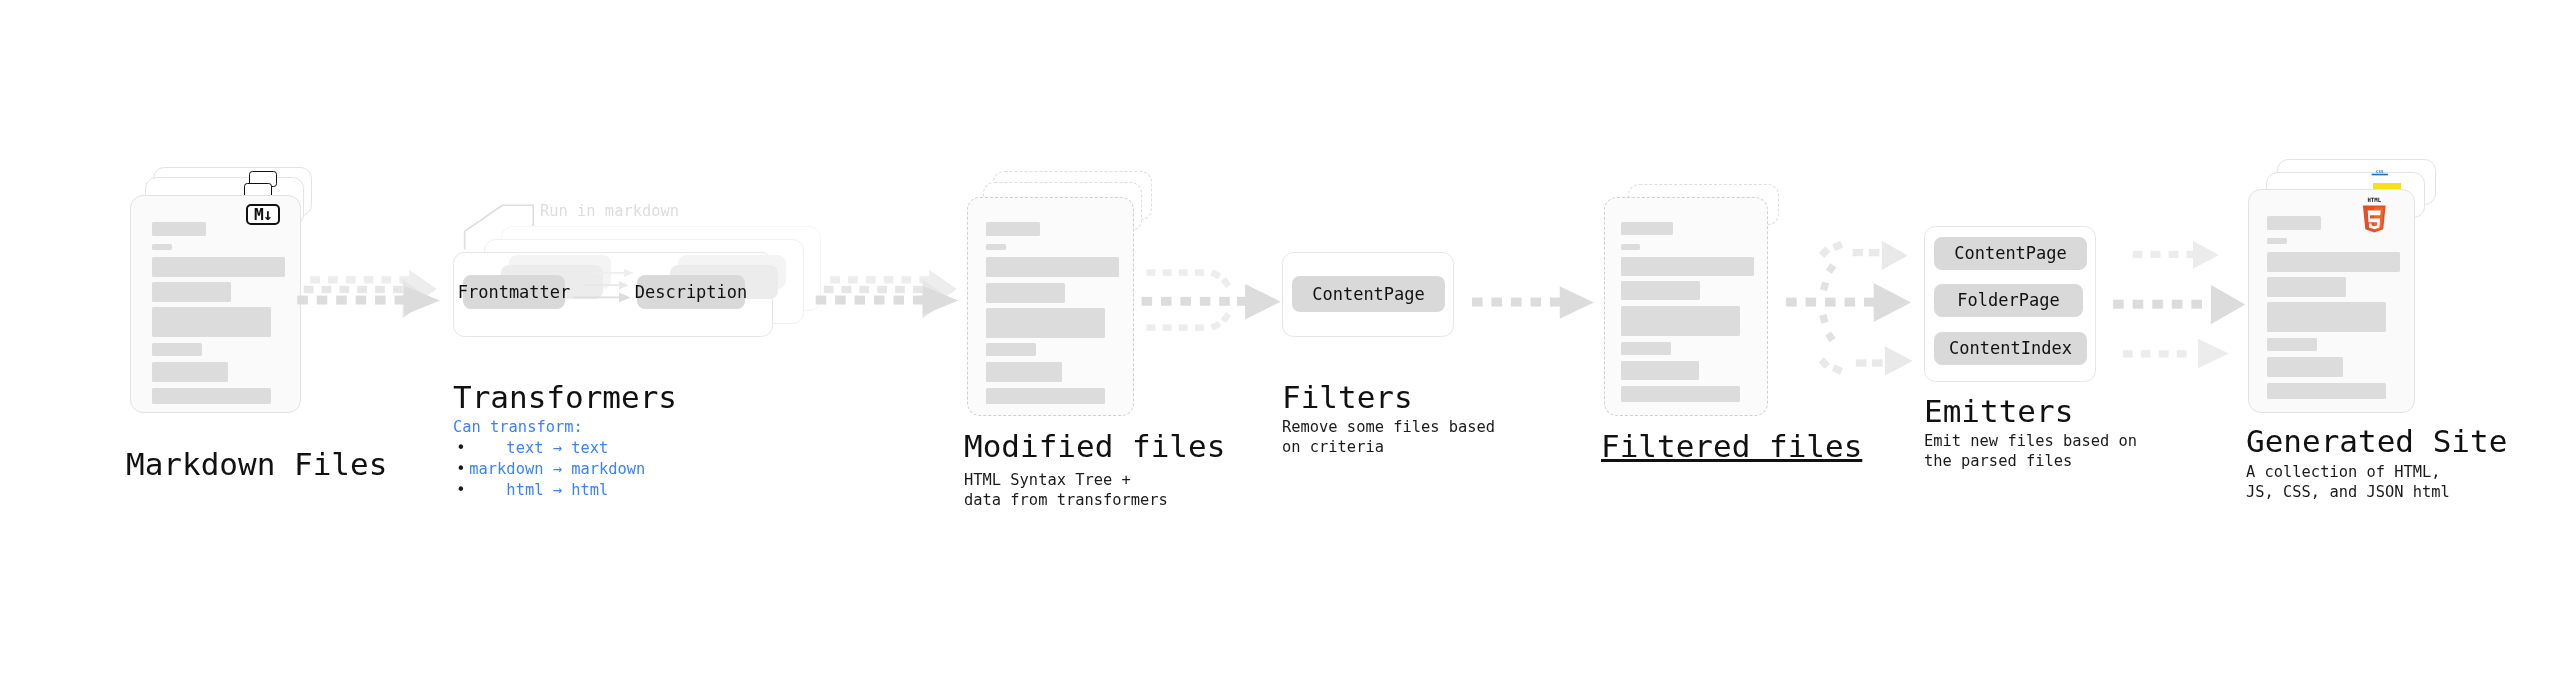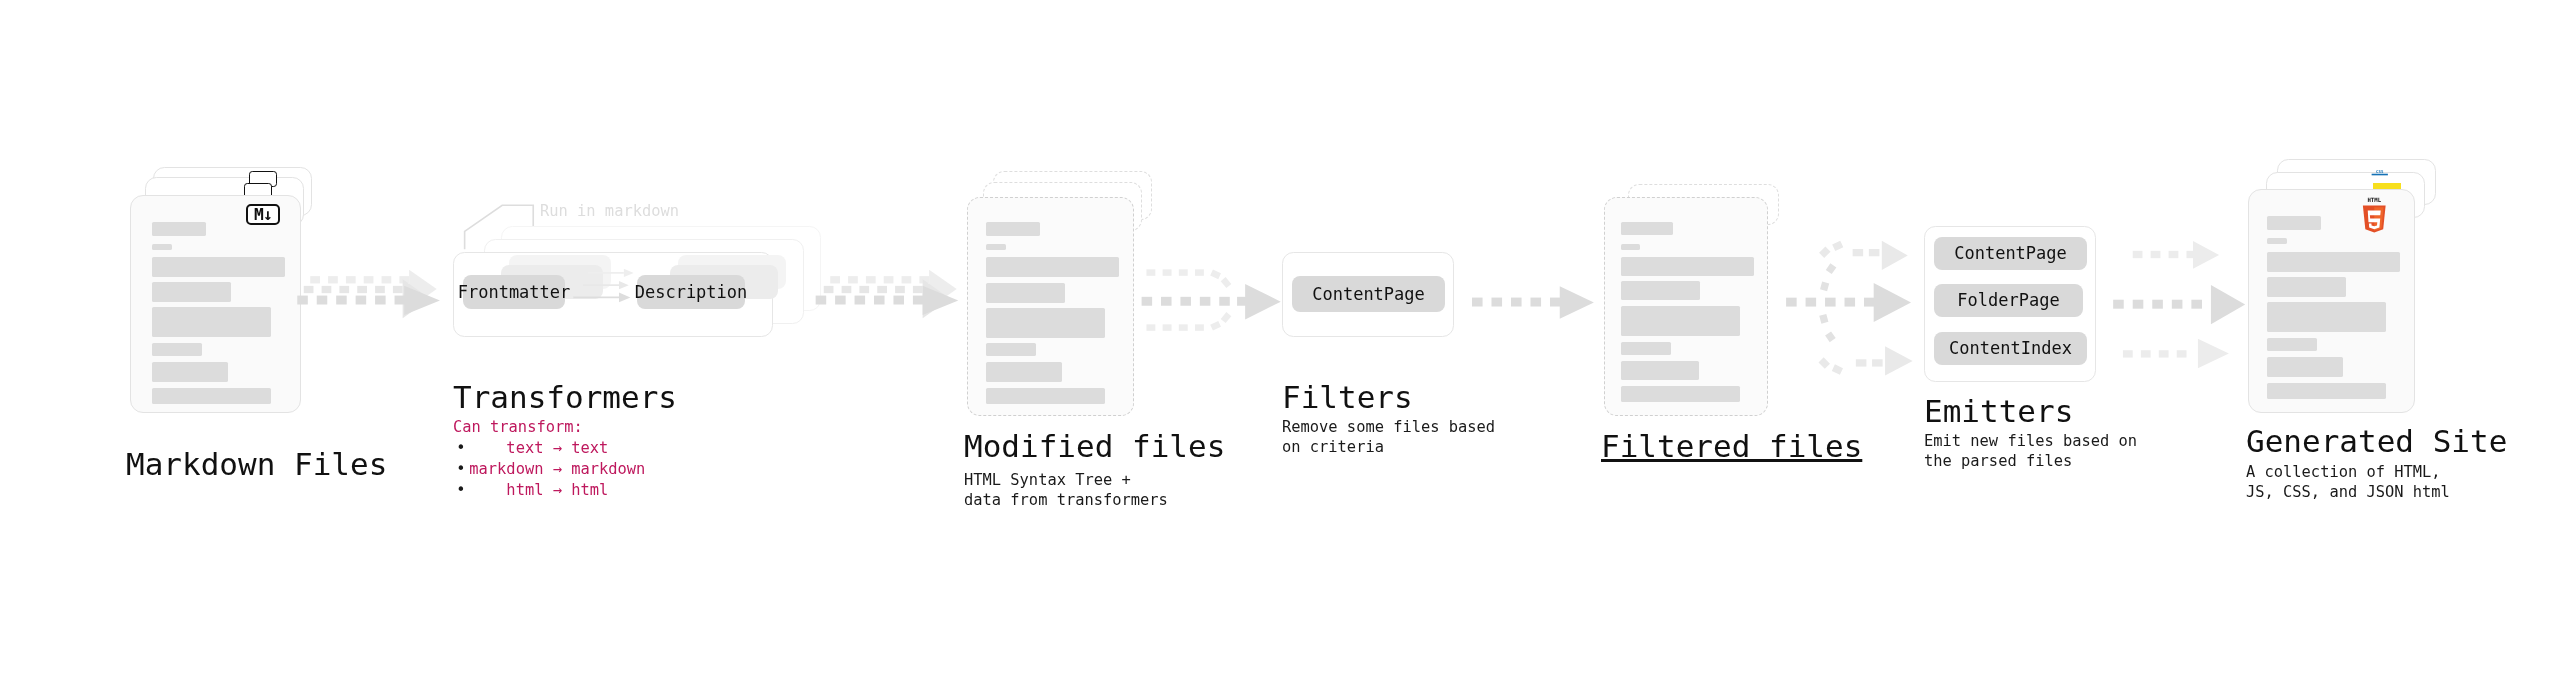--- a/index.html
+++ b/index.html
@@ -115,21 +115,21 @@
   .subtitle {
     position: absolute;
     font-size: 15.4px;
     color: #1a1a1a;
     line-height: 20.3px;
     white-space: pre-line;
   }
   .bullets {
     position: absolute;
     font-size: 15.4px;
-    color: #be185d;
+    color: #3b82f6;
     line-height: 21px;
   }
   .bullets .lead { margin: 0 0 0 0; }
   .bullets ul { margin: 0; padding-left: 16.3px; list-style: none; text-align: center; }
   .bullets li { position: relative; }
   .bullets li::before {
     content: "\2022";
     position: absolute;
     left: -13px;
     color: #1a1a1a;

